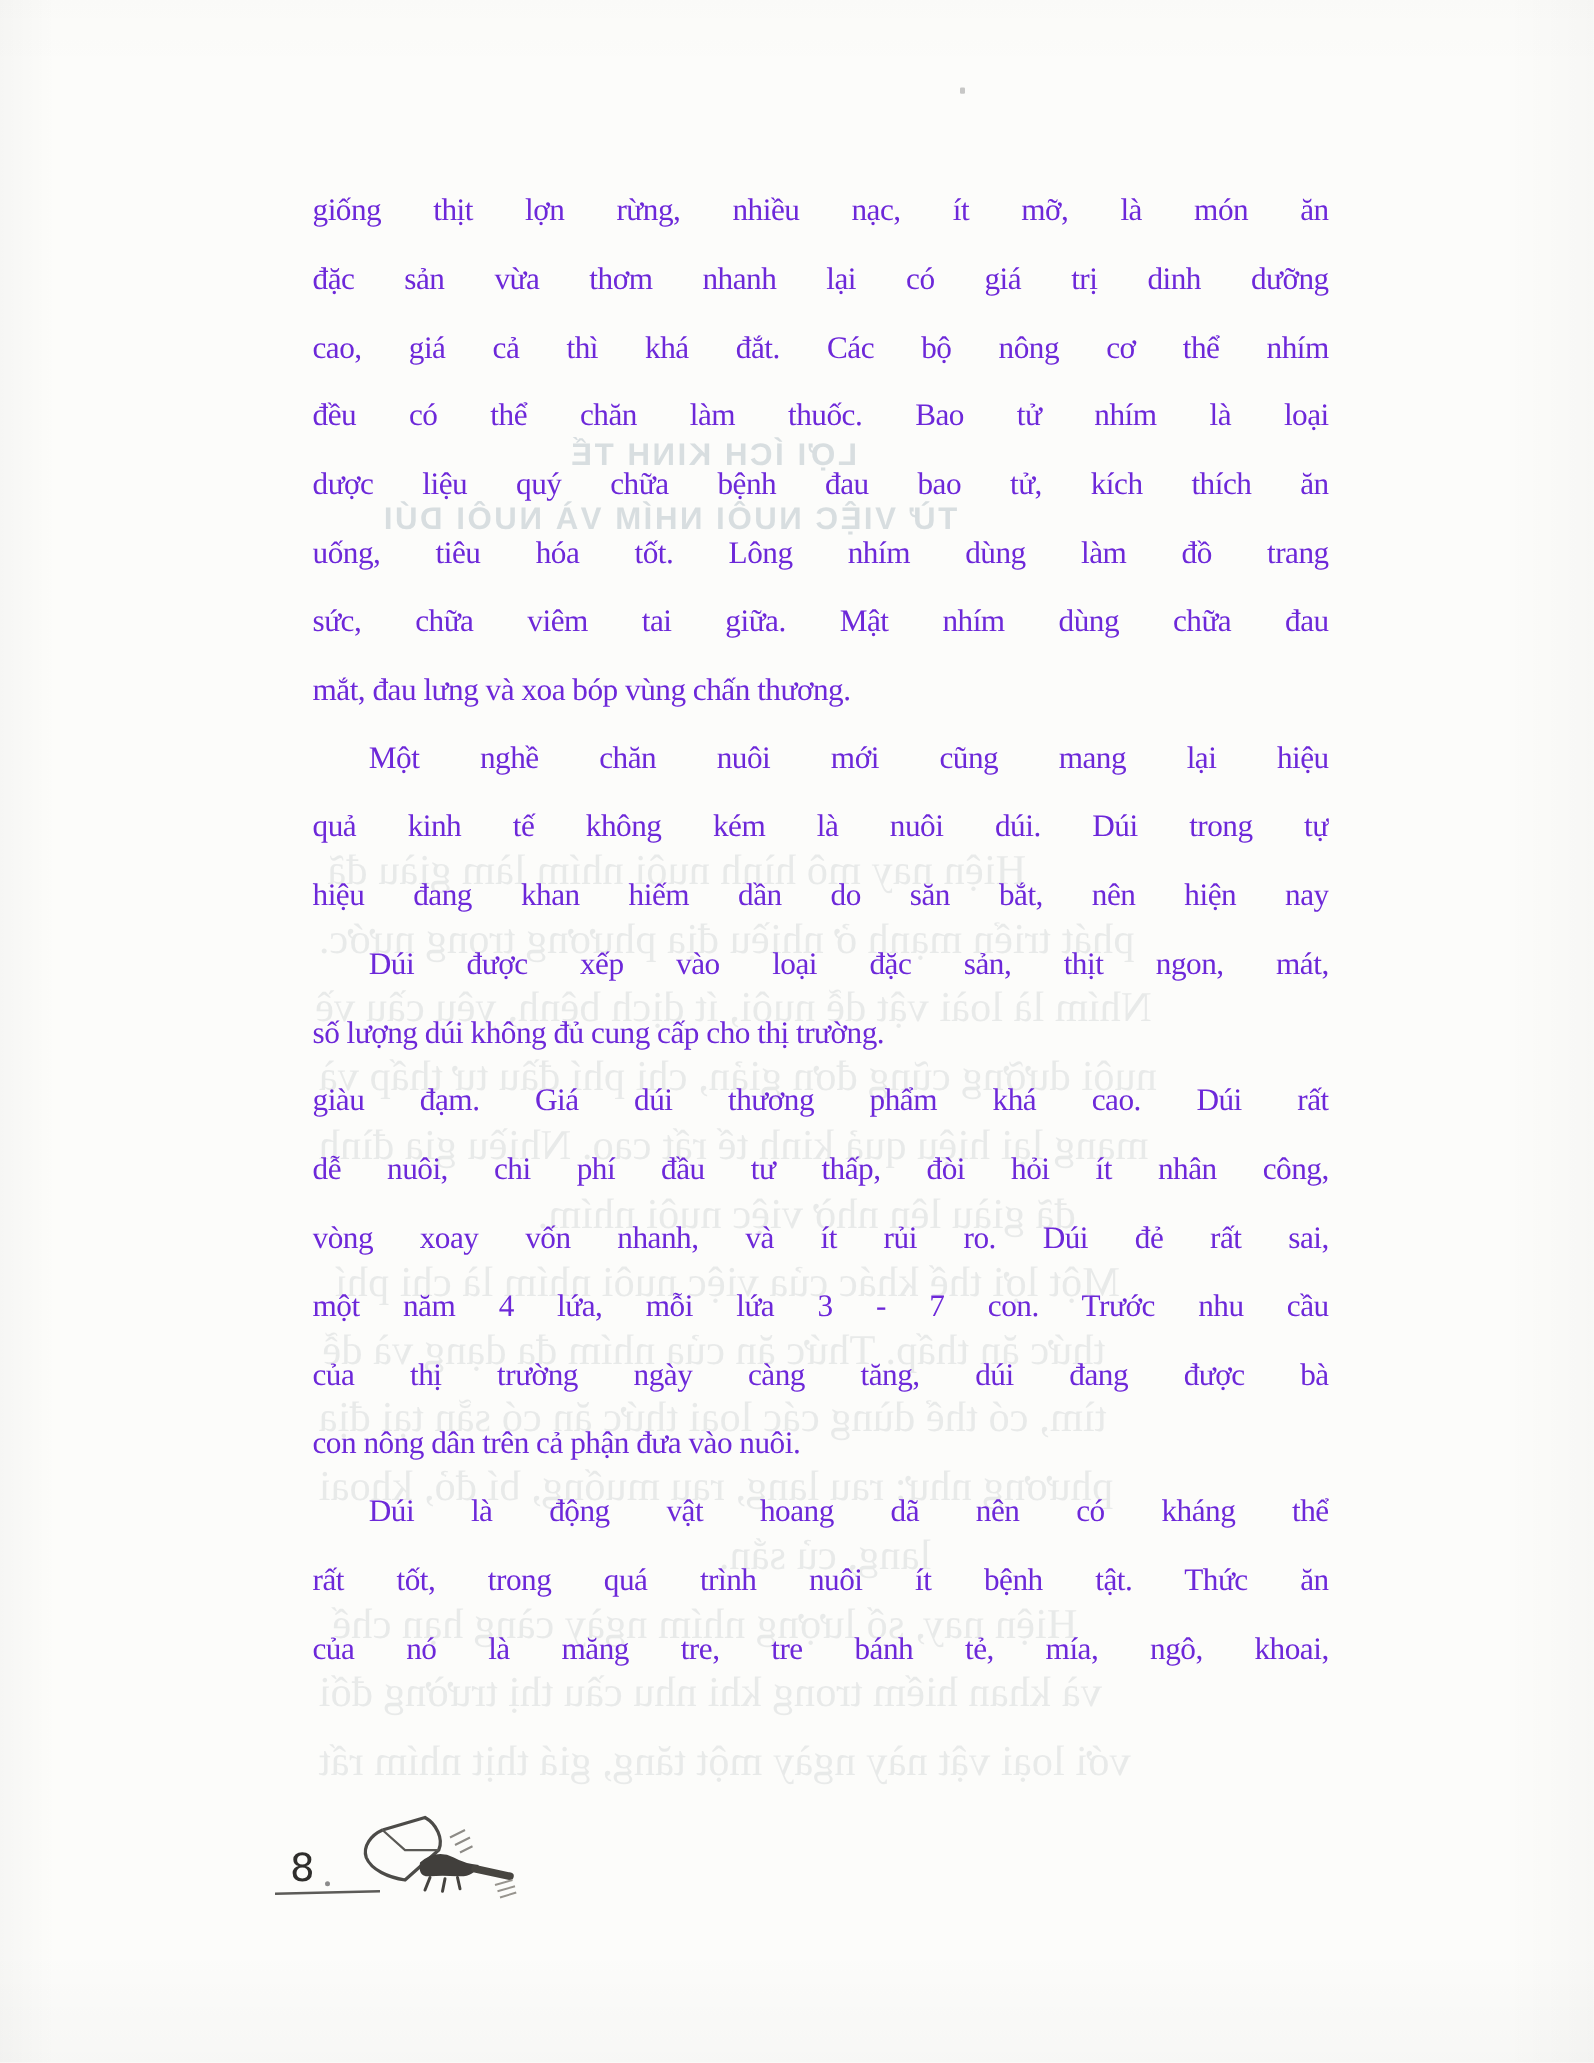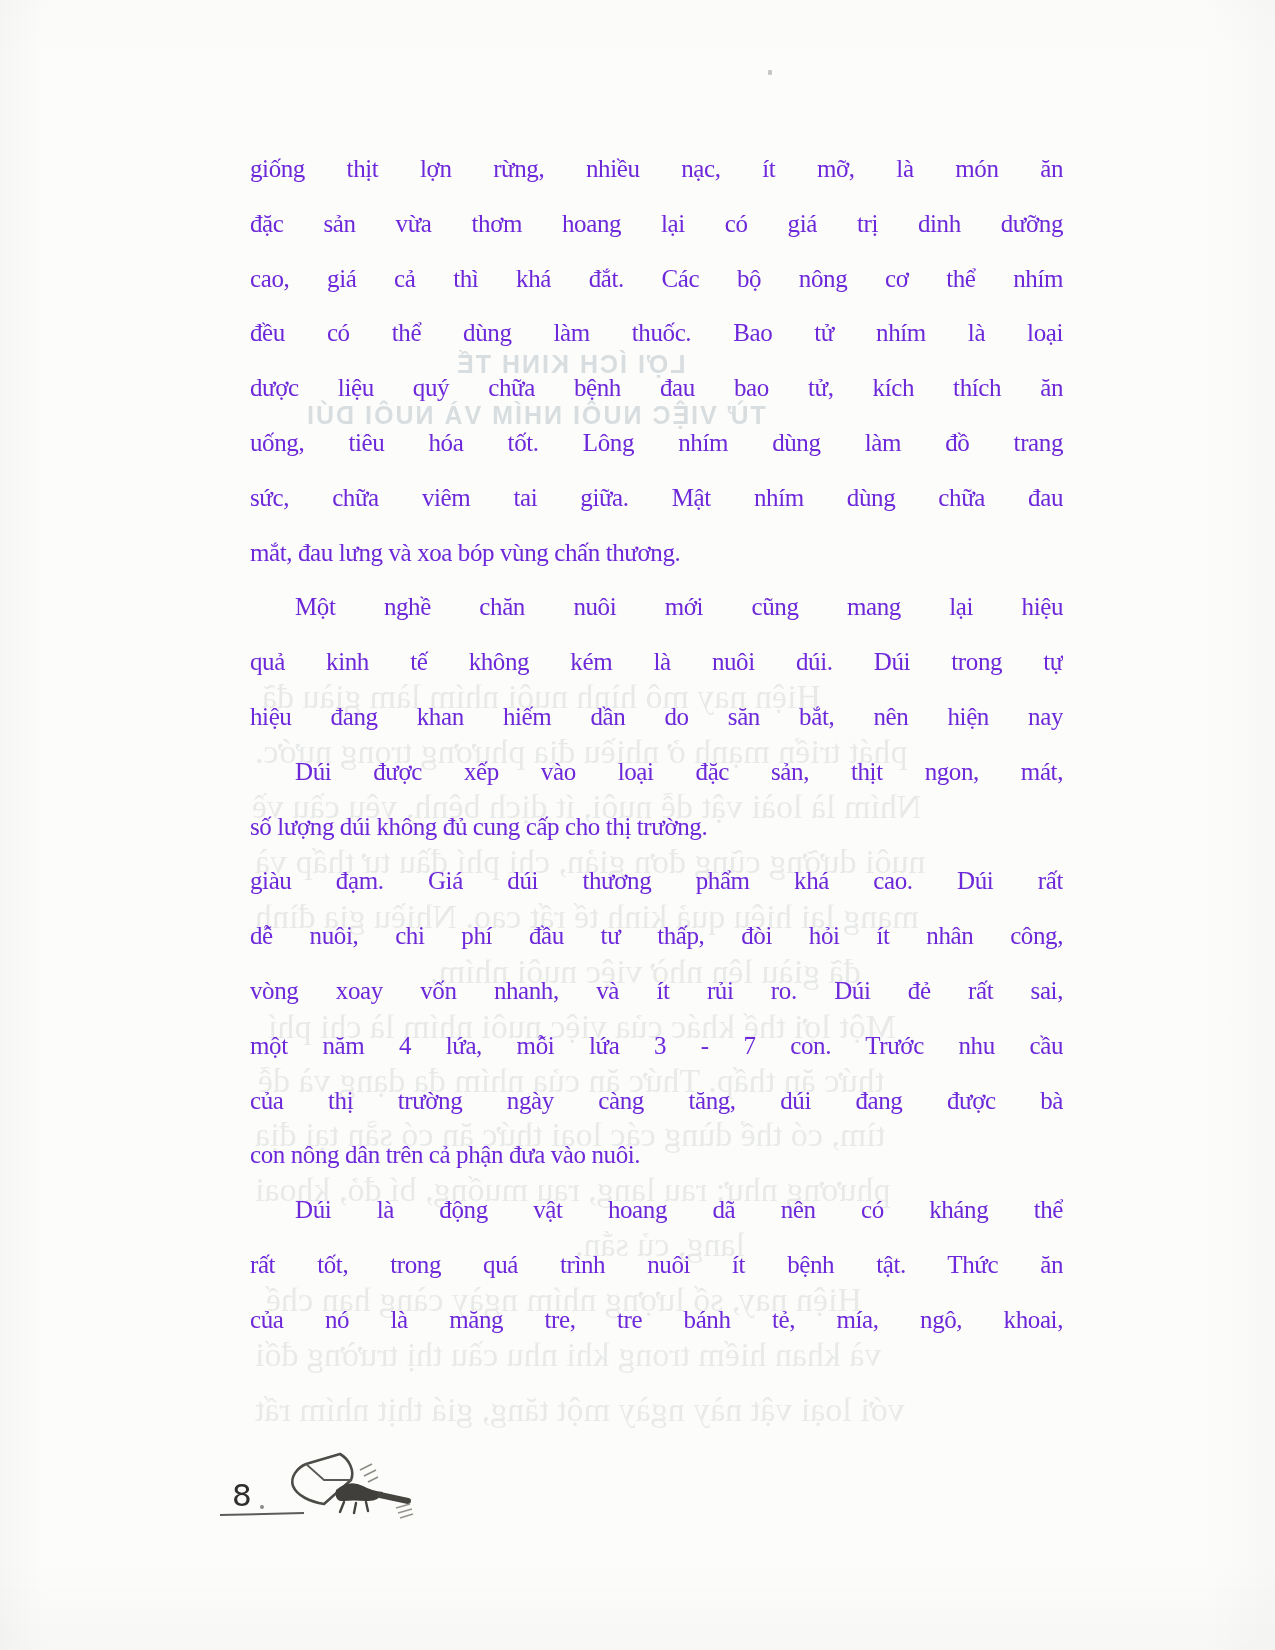--- a/index.html
+++ b/index.html
@@ -83,23 +83,23 @@
       <div class="bleed" style="left: 575px; top: 1226px; font-size: 34px;">lang, củ sắn.</div>
       <div class="bleed" style="left: 266px; top: 1281px; font-size: 34px;">Hiện nay, số lượng nhím ngày càng hạn chế</div>
       <div class="bleed" style="left: 255px; top: 1336px; font-size: 34px;">và khan hiếm trong khi nhu cầu thị trường đối</div>
       <div class="bleed" style="left: 255px; top: 1391px; font-size: 34px;">với loại vật này ngày một tăng, giá thịt nhím rất</div>
     </div>
 
   <div class="speck"></div>
 
   <div class="text-block">
       <div class="line">giống thịt lợn rừng, nhiều nạc, ít mỡ, là món ăn</div>
-      <div class="line">đặc sản vừa thơm hoang lại có giá trị dinh dưỡng</div>
+      <div class="line">đặc sản vừa thơm nhanh lại có giá trị dinh dưỡng</div>
       <div class="line">cao, giá cả thì khá đắt. Các bộ nông cơ thể nhím</div>
-      <div class="line">đều có thể dùng làm thuốc.  Bao tử nhím là loại</div>
+      <div class="line">đều có thể chăn làm thuốc.  Bao tử nhím là loại</div>
       <div class="line">dược liệu quý chữa bệnh đau bao tử, kích thích ăn</div>
       <div class="line">uống, tiêu hóa tốt. Lông nhím dùng làm đồ trang</div>
       <div class="line">sức, chữa viêm tai giữa. Mật nhím dùng chữa đau</div>
       <div class="line last">mắt, đau lưng và xoa bóp vùng chấn thương.</div>
       <div class="line indent">Một nghề chăn nuôi mới cũng mang lại hiệu</div>
       <div class="line">quả kinh tế không kém là nuôi dúi. Dúi trong tự</div>
       <div class="line">hiệu đang khan hiếm dần do săn bắt, nên hiện nay</div>
       <div class="line indent">Dúi được xếp vào loại đặc sản, thịt ngon, mát,</div>
       <div class="line last">số lượng dúi không đủ cung cấp cho thị trường.</div>
       <div class="line">giàu đạm. Giá dúi thương phẩm khá cao. Dúi rất</div>

